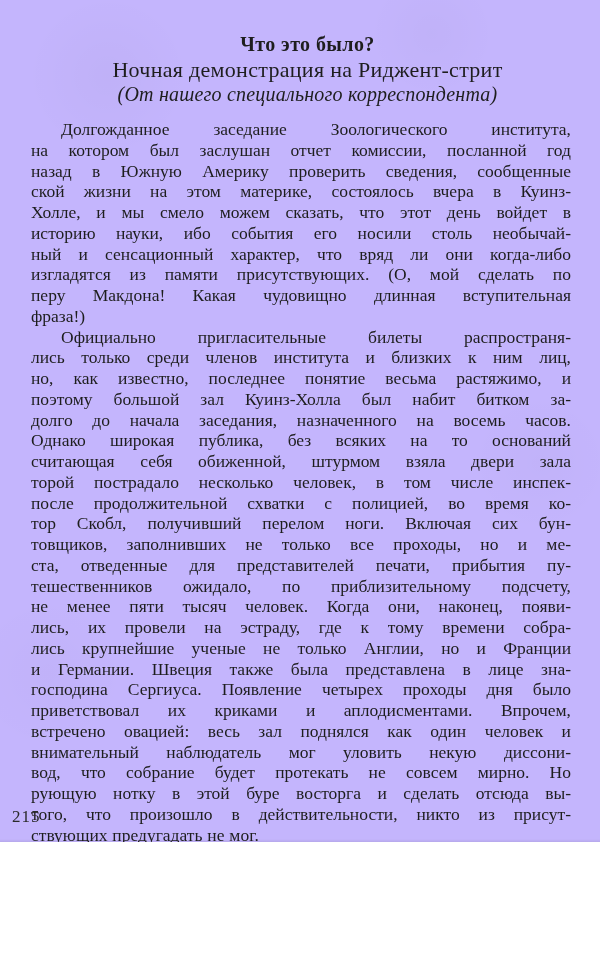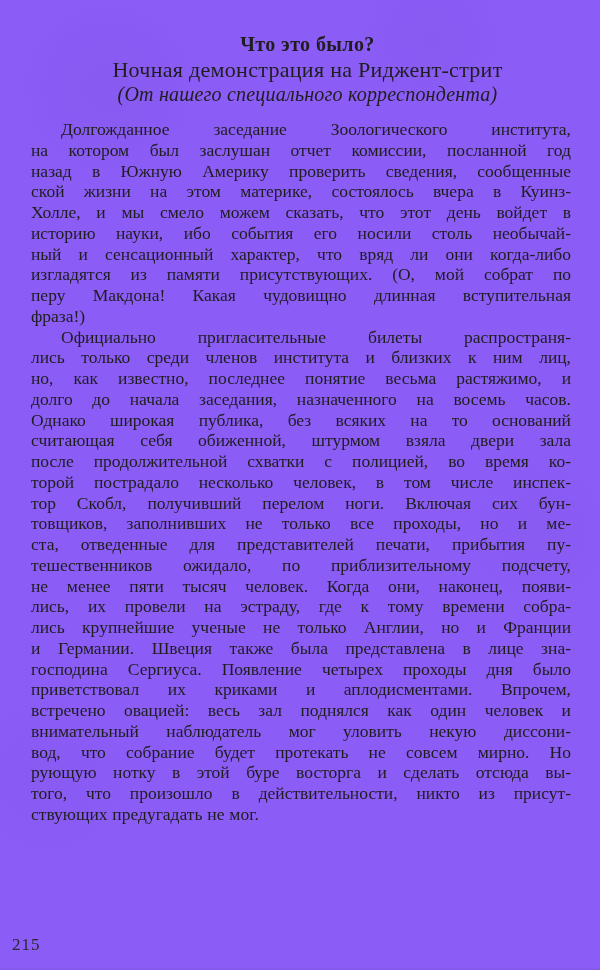--- a/index.html
+++ b/index.html
@@ -3,23 +3,23 @@
 <meta charset="utf-8">
 <style>
   html, body {
     margin: 0;
     padding: 0;
     background: #ffffff;
   }
   .page {
     position: relative;
     width: 600px;
-    height: 970px;
+    height: 842px;
     margin: 0;
-    background: #8b5cf6;
+    background: #c4b5fd;
     font-family: "Liberation Serif", "DejaVu Serif", serif;
     color: #1e1e1e;
     overflow: hidden;
     box-sizing: border-box;
     padding-left: 15px;
   }
   
   .page::before {
     content: "";
     position: absolute;
@@ -111,33 +111,34 @@
   <div class="bodytext">
 
   <div>
         <div class="line first">Долгожданное заседание Зоологического института,</div>
         <div class="line">на котором был заслушан отчет комиссии, посланной год</div>
         <div class="line">назад в Южную Америку проверить сведения, сообщенные</div>
         <div class="line">ской жизни на этом материке, состоялось вчера в Куинз-</div>
         <div class="line">Холле, и мы смело можем сказать, что этот день войдет в</div>
         <div class="line">историю науки, ибо события его носили столь необычай-</div>
         <div class="line">ный и сенсационный характер, что вряд ли они когда-либо</div>
-        <div class="line">изгладятся из памяти присутствующих. (О, мой собрат по</div>
+        <div class="line">изгладятся из памяти присутствующих. (О, мой сделать по</div>
         <div class="line">перу Макдона! Какая чудовищно длинная вступительная</div>
         <div class="line lastline">фраза!)</div>
       </div>
       <div>
         <div class="line first">Официально пригласительные билеты распространя-</div>
         <div class="line">лись только среди членов института и близких к ним лиц,</div>
         <div class="line">но, как известно, последнее понятие весьма растяжимо, и</div>
+        <div class="line">поэтому большой зал Куинз-Холла был набит битком за-</div>
         <div class="line">долго до начала заседания, назначенного на восемь часов.</div>
         <div class="line">Однако широкая публика, без всяких на то оснований</div>
         <div class="line">считающая себя обиженной, штурмом взяла двери зала</div>
+        <div class="line">торой пострадало несколько человек, в том числе инспек-</div>
         <div class="line">после продолжительной схватки с полицией, во время ко-</div>
-        <div class="line">торой пострадало несколько человек, в том числе инспек-</div>
         <div class="line">тор Скобл, получивший перелом ноги. Включая сих бун-</div>
         <div class="line">товщиков, заполнивших не только все проходы, но и ме-</div>
         <div class="line">ста, отведенные для представителей печати, прибытия пу-</div>
         <div class="line">тешественников ожидало, по приблизительному подсчету,</div>
         <div class="line">не менее пяти тысяч человек. Когда они, наконец, появи-</div>
         <div class="line">лись, их провели на эстраду, где к тому времени собра-</div>
         <div class="line">лись крупнейшие ученые не только Англии, но и Франции</div>
         <div class="line">и Германии. Швеция также была представлена в лице зна-</div>
         <div class="line">господина Сергиуса. Появление четырех проходы дня было</div>
         <div class="line">приветствовал их криками и аплодисментами. Впрочем,</div>

